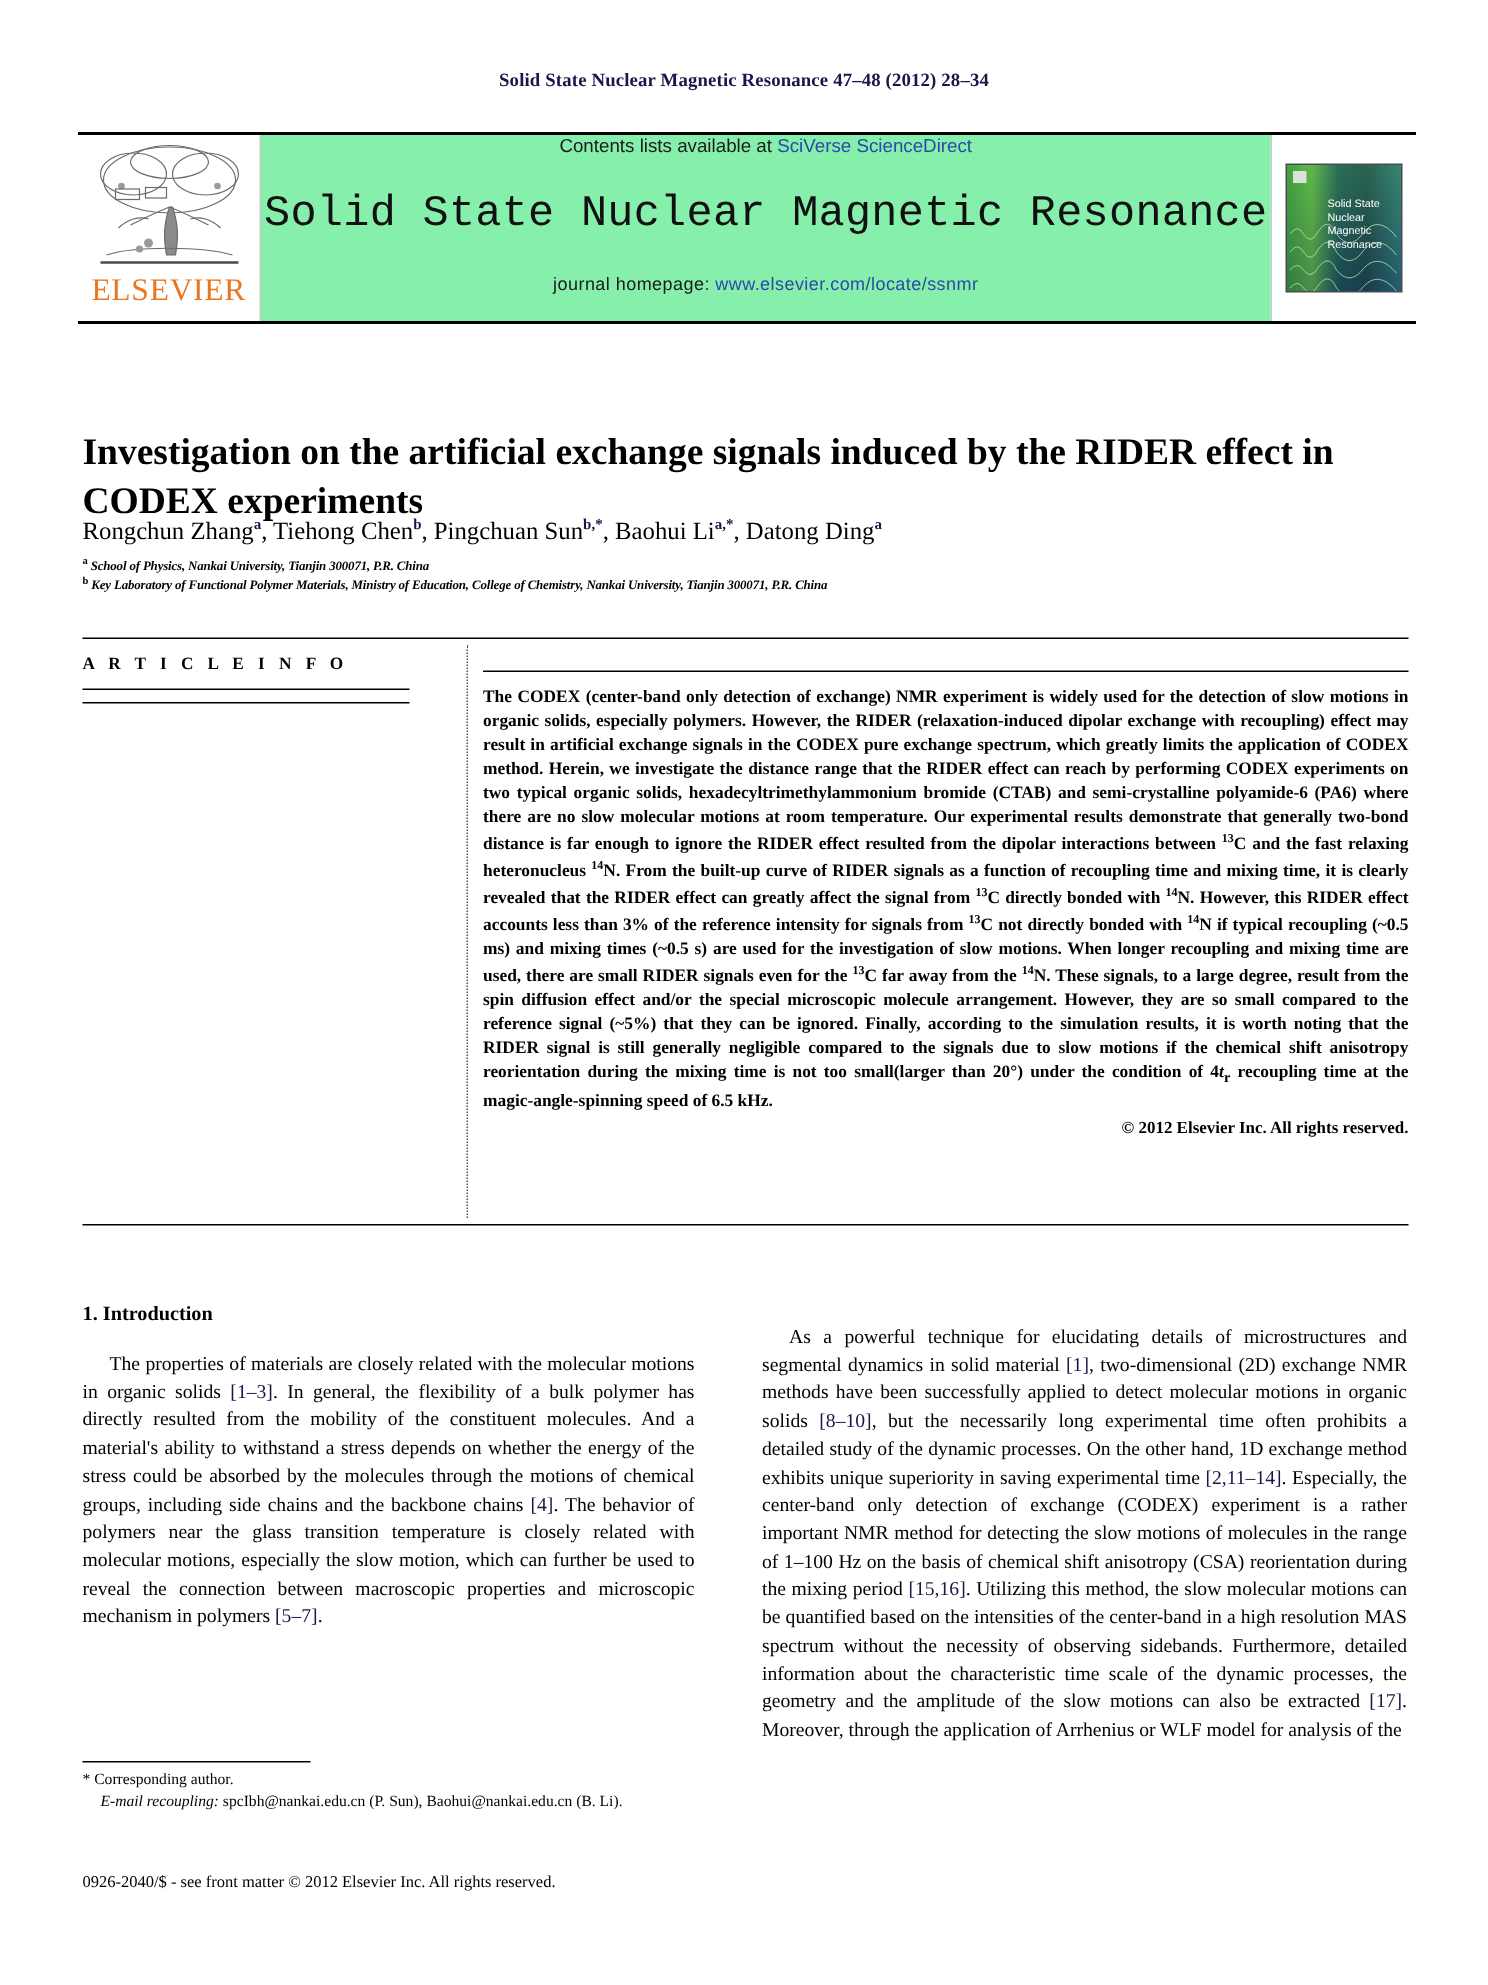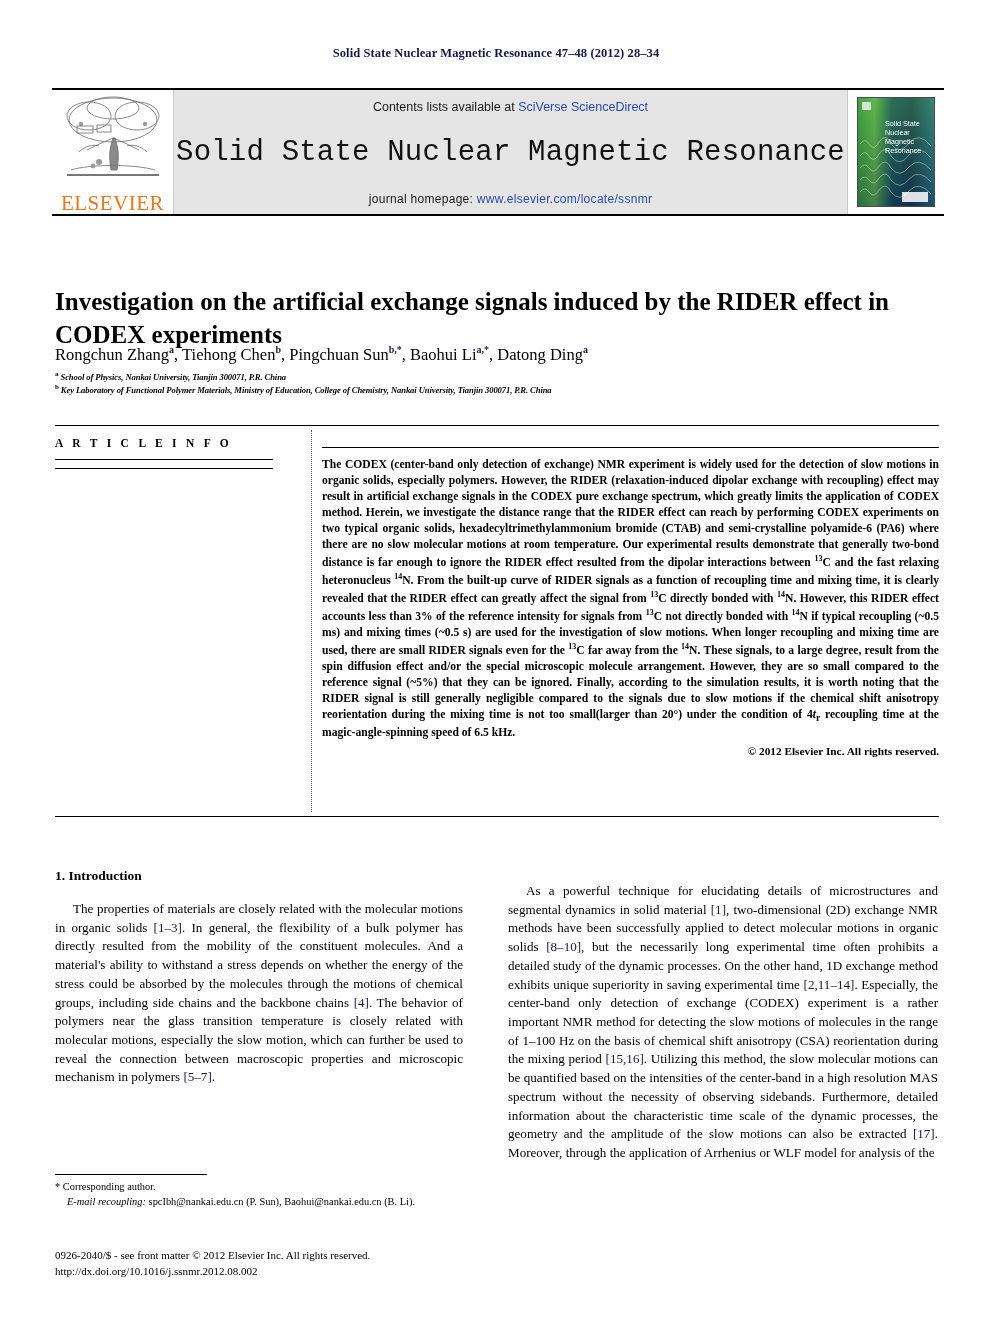--- a/index.html
+++ b/index.html
@@ -55,42 +55,41 @@
   }
   .elsevier-block {
     width: 122px;
     flex: 0 0 122px;
     position: relative;
     background: #ffffff;
     border-right: 1px solid #c9c9c9;
     display: flex;
     flex-direction: column;
     align-items: center;
-    justify-content: space-between;
+    justify-content: flex-start;
     padding-top: 4px;
     box-sizing: border-box;
   }
   .tree-svg { display:block; }
   .elsevier-word {
     font-family: "Liberation Serif", serif;
     font-size: 21px;
     letter-spacing: 0.5px;
     color: #E87722;
     line-height: 1;
     margin-top: 1px;
   }
   .center-block {
     flex: 1 1 auto;
-    background: #e5e5e5;
+    background: #86efac;
     position: relative;
     display: flex;
     flex-direction: column;
     align-items: center;
     justify-content: flex-start;
-    padding-top: 10px;
     box-sizing: border-box;
   }
   .contents-line {
     font-family: "Liberation Sans", sans-serif;
     font-size: 12.5px;
     color: #1a1a1a;
   }
   .contents-line .sd-link { color: #2b49a8; }
   .journal-title {
     font-family: Liberation Mono, monospace;
@@ -111,21 +110,21 @@
     width: 96px;
     flex: 0 0 96px;
     background: #ffffff;
     border-left: 1px solid #c9c9c9;
     display: flex;
     align-items: center;
     justify-content: center;
   }
   .cover-img {
     width: 78px;
-    height: 110px;
+    height: 86px;
     position: relative;
     overflow: hidden;
     border: 1px solid #4a4a55;
     box-sizing: border-box;
   }
 
   
   .article-title {
     position: absolute;
     left: 55px; top: 268px;
@@ -414,16 +413,15 @@
   <div class="footnote-rule"></div>
   <div class="footnote">
     <div>* Corresponding author.</div>
     <div style="padding-left:12px;">
       <span class="ital">E-mail recoupling:</span><span> spcIbh@nankai.edu.cn (P. Sun), Baohui@nankai.edu.cn (B. Li).</span>
     </div>
   </div>
 
   <div class="imprint">
     <div>0926-2040/$ - see front matter © 2012 Elsevier Inc. All rights reserved.</div>
-    <div>http://dx.doi.org/10.1016/j.ssnmr.2012.08.002</div>
   </div>
 
 </div>
 
 </body></html>

